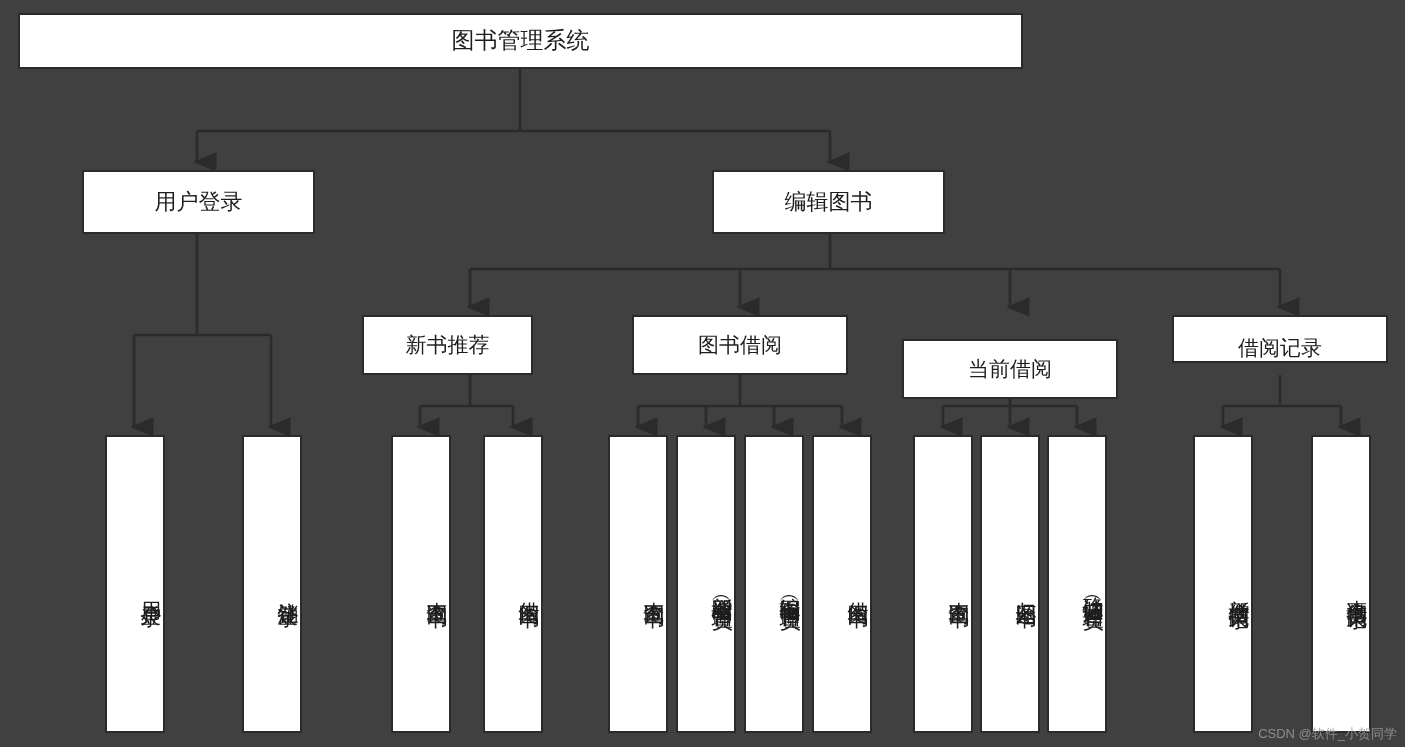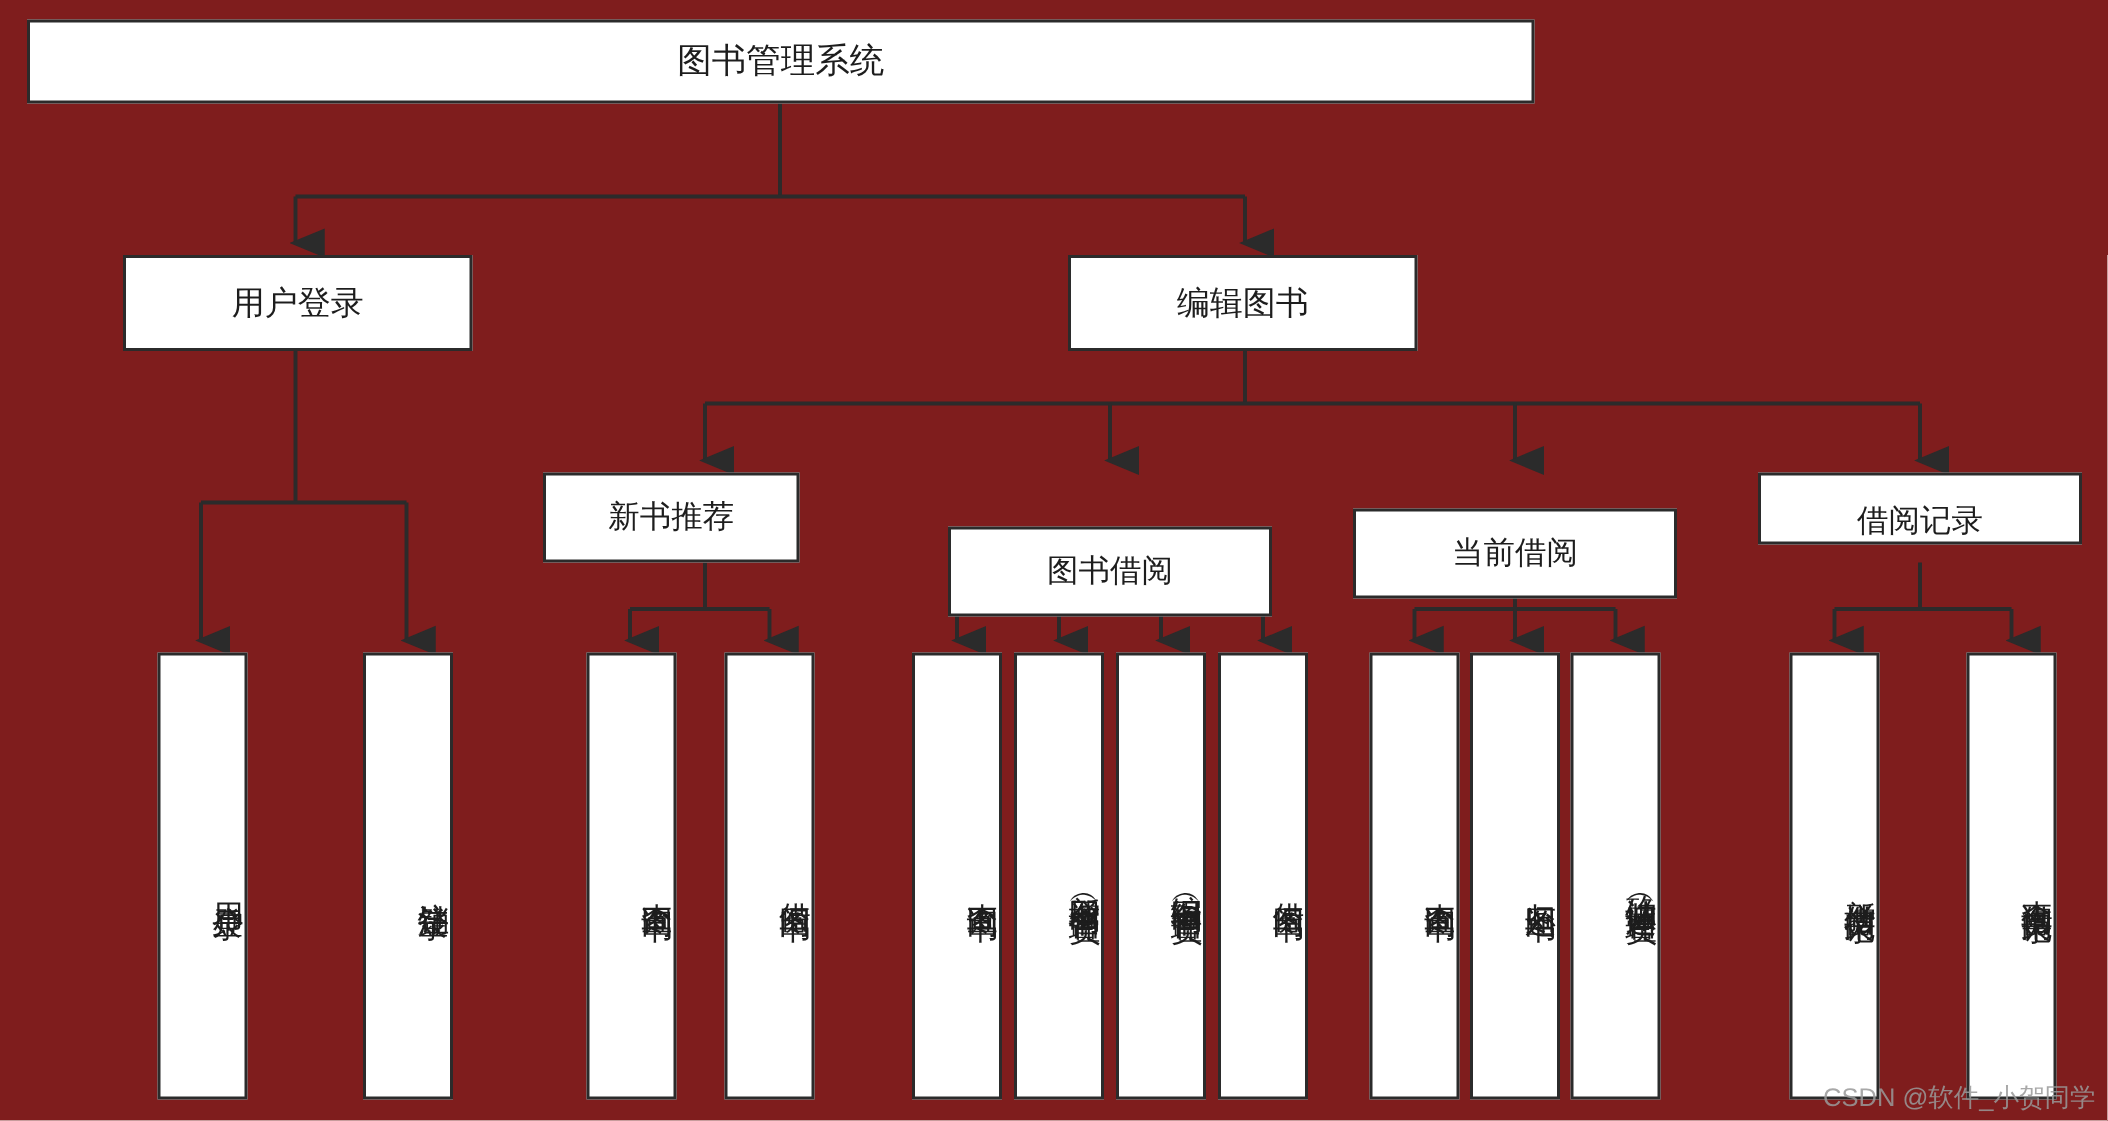--- a/index.html
+++ b/index.html
@@ -7,21 +7,21 @@
     padding: 0;
     background: #ffffff;
   }
   body {
     font-family: "Liberation Sans", "DejaVu Sans", sans-serif;
   }
   #canvas {
     position: relative;
     width: 1405px;
     height: 747px;
-    background: #7f1d1d;
+    background: #404040;
     overflow: hidden;
   }
   .node {
     position: absolute;
     box-sizing: border-box;
     border: 2.5px solid #2b2b2b;
     background: #ffffff;
     display: flex;
     align-items: center;
     justify-content: center;
@@ -56,21 +56,21 @@
     left: 0;
     top: 0;
     width: 1405px;
     height: 747px;
     pointer-events: none;
   }
   .watermark {
     position: absolute;
     right: 8px;
     bottom: 4px;
-    font-size: 17px;
+    font-size: 13px;
     color: #9a9a9a;
     white-space: nowrap;
     opacity: 0.85;
   }
 </style>
 </head>
 <body>
 
 <div id="canvas">
 
@@ -132,21 +132,21 @@
   <div class="node lvl2" style="left:82px; top:170px; width:233px; height:64px;">
     <span>用户登录</span>
   </div>
   <div class="node lvl2" style="left:712px; top:170px; width:233px; height:64px;">
     <span>编辑图书</span>
   </div>
 
   <div class="node lvl3" style="left:362px; top:315px; width:171px; height:60px;">
     <span>新书推荐</span>
   </div>
-  <div class="node lvl3" style="left:632px; top:315px; width:216px; height:60px;margin-top:36px;">
+  <div class="node lvl3" style="left:632px; top:315px; width:216px; height:60px;">
     <span>图书借阅</span>
   </div>
   <div class="node lvl3" style="left:902px; top:315px; width:216px; height:60px;margin-top:24px;">
     <span>当前借阅</span>
   </div>
   <div class="node lvl3" style="left:1172px; top:315px; width:216px; height:48px;align-items:flex-end;">
     <span>借阅记录</span>
   </div>
 
   <div class="node leaf" style="left:105px; top:435px; width:60px; height:298px;">

